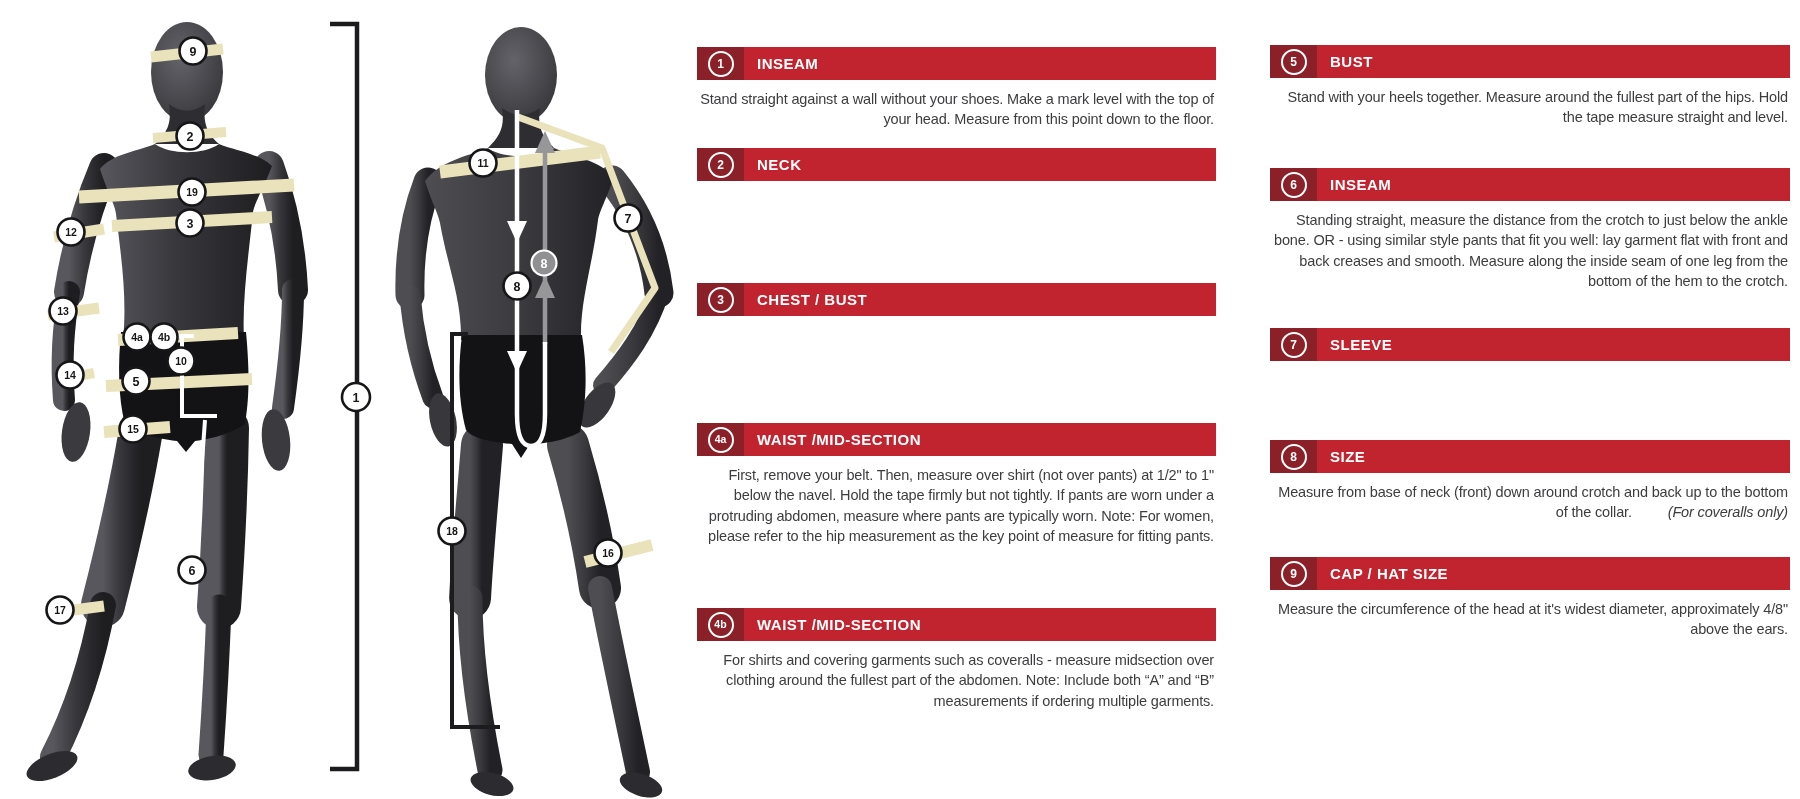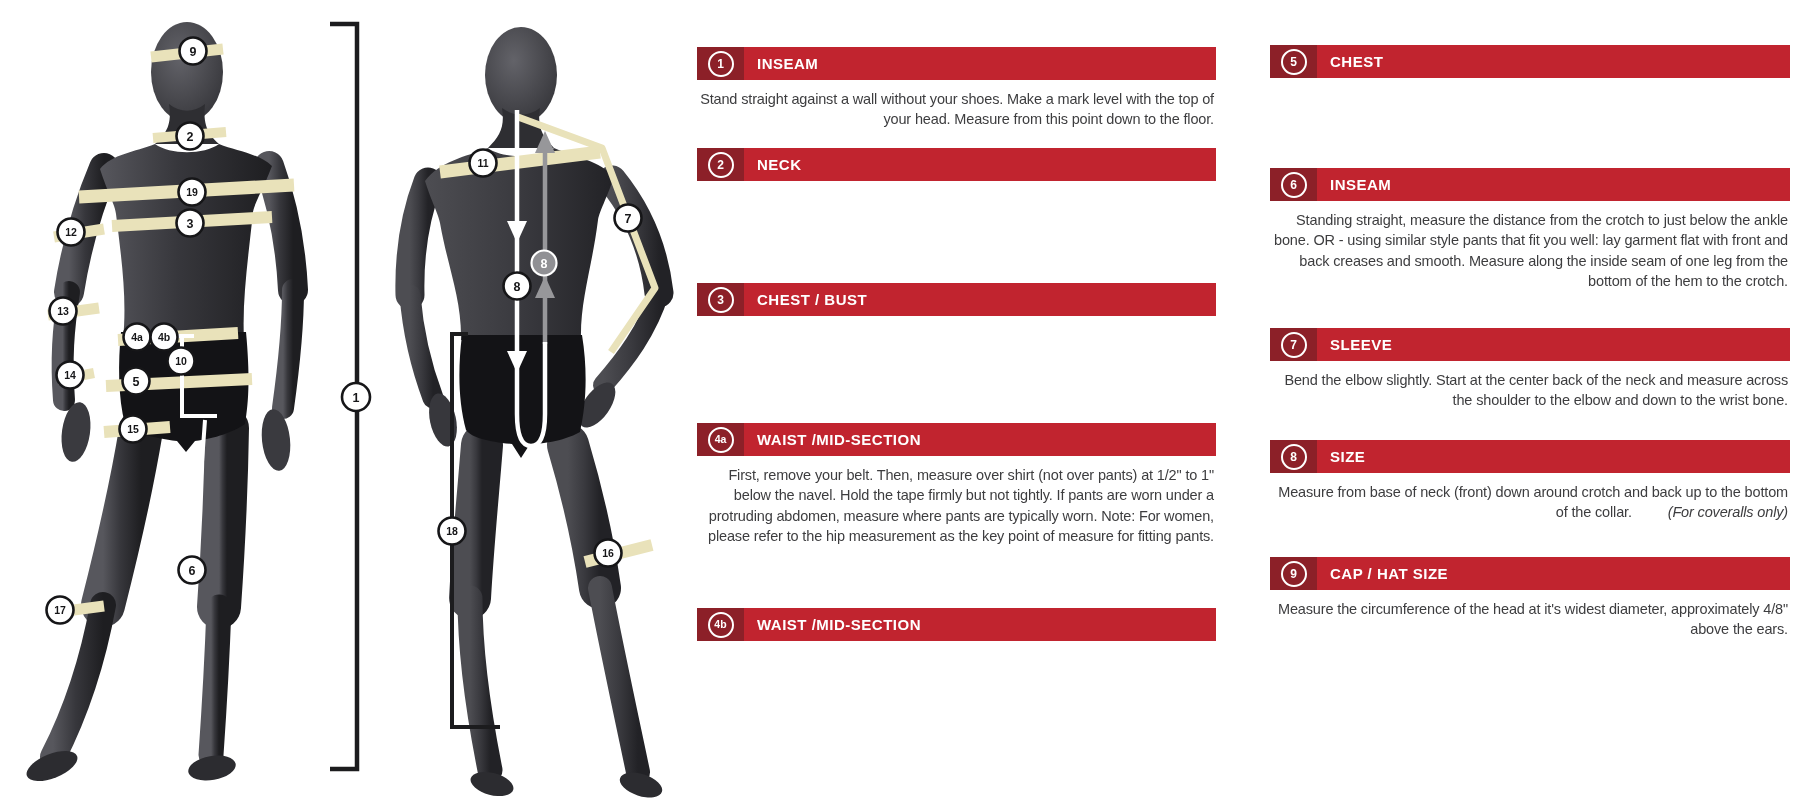--- a/index.html
+++ b/index.html
@@ -243,52 +243,53 @@
     <p class="body-text">First, remove your belt. Then, measure over shirt (not over pants) at 1/2" to 1" below the navel. Hold the tape firmly but not tightly. If pants are worn under a protruding abdomen, measure where pants are typically worn. Note: For women, please refer to the hip measurement as the key point of measure for fitting pants.</p>
   </section>
 
   <section class="sec" style="top:608px">
     <header class="bar">
       <div class="numbox">
         <span class="numcirc small">4b</span>
       </div>
       <h2 class="bartitle">WAIST /MID-SECTION</h2>
     </header>
+    <p class="body-text">For shirts and covering garments such as coveralls - measure midsection over clothing around the fullest part of the abdomen. Note: Include both “A” and “B” measurements if ordering multiple garments.</p>
   </section>
 </div>
 
 <div class="col" id="col2">
 
   <section class="sec" style="top:45px">
     <header class="bar">
       <div class="numbox">
         <span class="numcirc">5</span>
       </div>
-      <h2 class="bartitle">CHEST</h2>
-    </header>
+      <h2 class="bartitle">BUST</h2>
+    </header>
+    <p class="body-text">Stand with your heels together. Measure around the fullest part of the hips. Hold the tape measure straight and level.</p>
   </section>
 
   <section class="sec" style="top:168px">
     <header class="bar">
       <div class="numbox">
         <span class="numcirc">6</span>
       </div>
       <h2 class="bartitle">INSEAM</h2>
     </header>
     <p class="body-text">Standing straight, measure the distance from the crotch to just below the ankle bone. OR - using similar style pants that fit you well: lay garment flat with front and back creases and smooth. Measure along the inside seam of one leg from the bottom of the hem to the crotch.</p>
   </section>
 
   <section class="sec" style="top:328px">
     <header class="bar">
       <div class="numbox">
         <span class="numcirc">7</span>
       </div>
       <h2 class="bartitle">SLEEVE</h2>
     </header>
-    <p class="body-text">Bend the elbow slightly. Start at the center back of the neck and measure across the shoulder to the elbow and down to the wrist bone.</p>
   </section>
 
   <section class="sec" style="top:440px">
     <header class="bar">
       <div class="numbox">
         <span class="numcirc">8</span>
       </div>
       <h2 class="bartitle">SIZE</h2>
     </header>
     <p class="body-text"><span>Measure from base of neck (front) down around crotch and back up to the bottom of the collar.</span> <em>(For coveralls only)</em></p>

